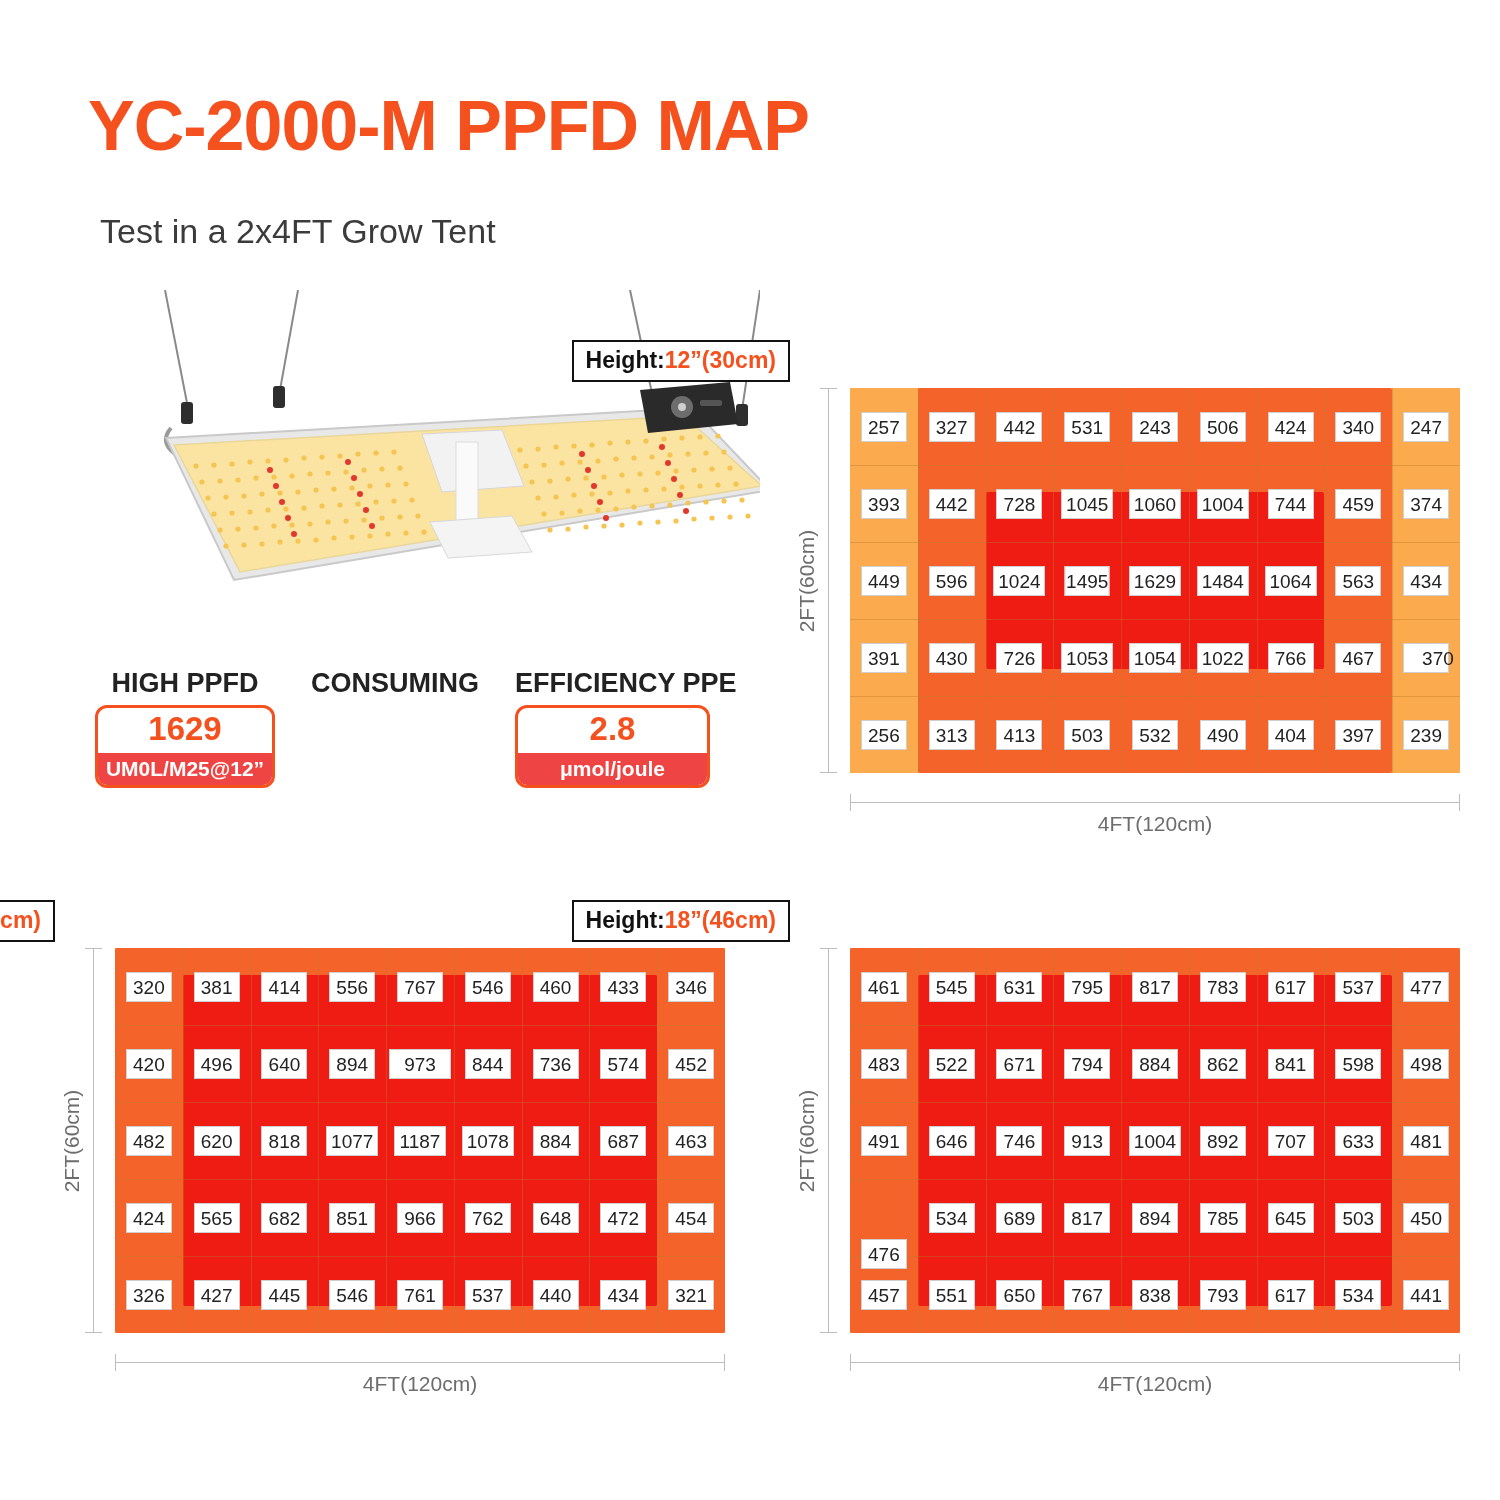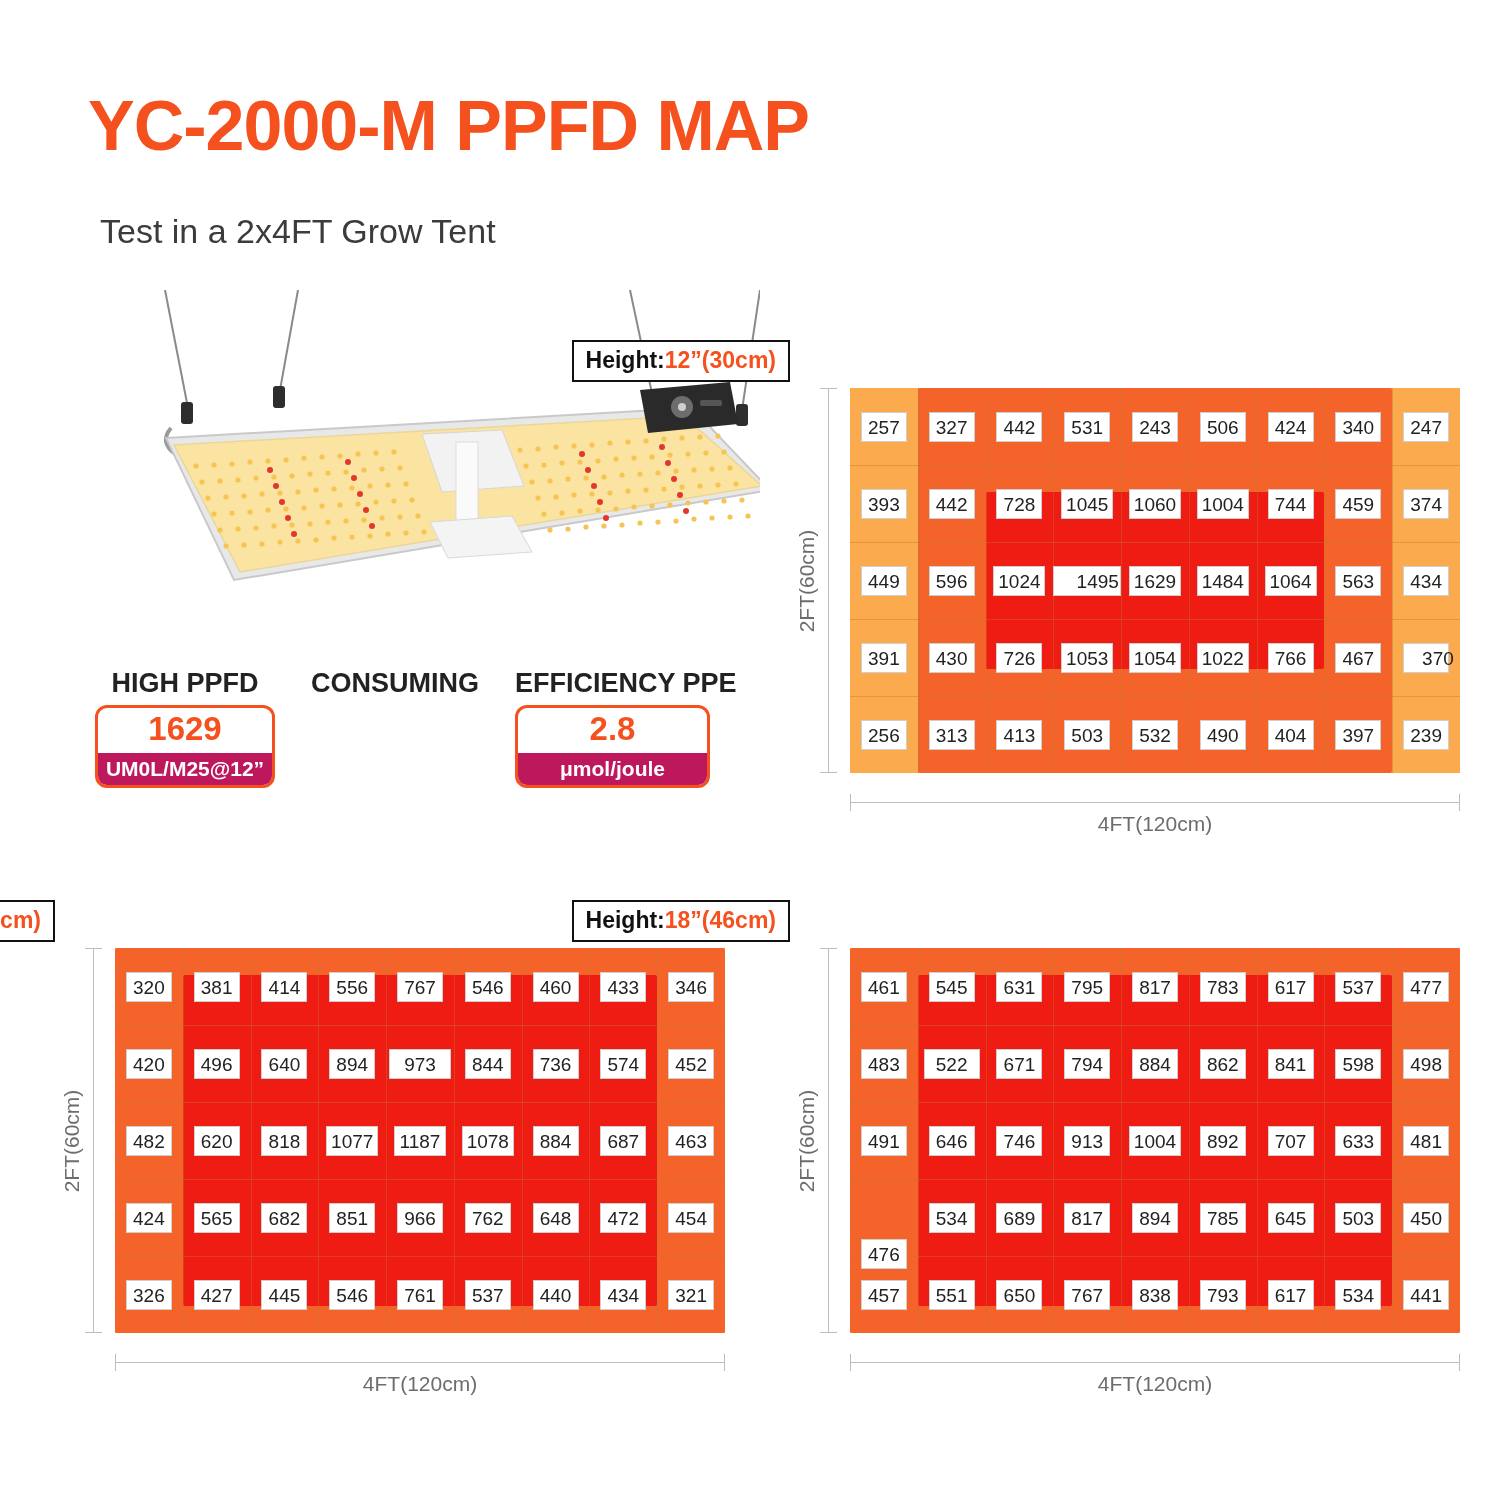--- a/index.html
+++ b/index.html
@@ -63,21 +63,21 @@
     background: #fff;
   }
   .spec-big {
     font-size: 33px;
     font-weight: bold;
     color: #f4511e;
     padding: 4px 0 6px;
     line-height: 1.05;
   }
   .spec-sub {
-    background: #be185d;
+    background: #ef4444;
     color: #fff;
     font-size: 21px;
     font-weight: bold;
     padding: 4px 0 5px;
     line-height: 1.1;
   }
   .spec.wide { width: 195px; }
 
   
   .map-block { position: absolute; }
@@ -450,21 +450,21 @@
       <div class="cell" style="left: 169.444px; top: 115.5px; width: 46px;">728</div>
       <div class="cell" style="left: 237.222px; top: 115.5px; width: 52px;">1045</div>
       <div class="cell" style="left: 305px; top: 115.5px; width: 52px;">1060</div>
       <div class="cell" style="left: 372.778px; top: 115.5px; width: 52px;">1004</div>
       <div class="cell" style="left: 440.556px; top: 115.5px; width: 46px;">744</div>
       <div class="cell" style="left: 508.333px; top: 115.5px; width: 46px;">459</div>
       <div class="cell" style="left: 576.111px; top: 115.5px; width: 46px;">374</div>
       <div class="cell" style="left: 33.8889px; top: 192.5px; width: 46px;">449</div>
       <div class="cell" style="left: 101.667px; top: 192.5px; width: 46px;">596</div>
       <div class="cell" style="left: 169.444px; top: 192.5px; width: 52px;">1024</div>
-      <div class="cell" style="left: 237.222px; top: 192.5px; width: 68px; padding-left: 21px;">1495</div>
+      <div class="cell" style="left: 237.222px; top: 192.5px; width: 45px;">1495</div>
       <div class="cell" style="left: 305px; top: 192.5px; width: 52px;">1629</div>
       <div class="cell" style="left: 372.778px; top: 192.5px; width: 52px;">1484</div>
       <div class="cell" style="left: 440.556px; top: 192.5px; width: 52px;">1064</div>
       <div class="cell" style="left: 508.333px; top: 192.5px; width: 46px;">563</div>
       <div class="cell" style="left: 576.111px; top: 192.5px; width: 46px;">434</div>
       <div class="cell" style="left: 33.8889px; top: 269.5px; width: 46px;">391</div>
       <div class="cell" style="left: 101.667px; top: 269.5px; width: 46px;">430</div>
       <div class="cell" style="left: 169.444px; top: 269.5px; width: 46px;">726</div>
       <div class="cell" style="left: 237.222px; top: 269.5px; width: 52px;">1053</div>
       <div class="cell" style="left: 305px; top: 269.5px; width: 52px;">1054</div>
@@ -585,21 +585,21 @@
       <div class="cell" style="left: 33.8889px; top: 38.5px; width: 46px;">461</div>
       <div class="cell" style="left: 101.667px; top: 38.5px; width: 46px;">545</div>
       <div class="cell" style="left: 169.444px; top: 38.5px; width: 46px;">631</div>
       <div class="cell" style="left: 237.222px; top: 38.5px; width: 46px;">795</div>
       <div class="cell" style="left: 305px; top: 38.5px; width: 46px;">817</div>
       <div class="cell" style="left: 372.778px; top: 38.5px; width: 46px;">783</div>
       <div class="cell" style="left: 440.556px; top: 38.5px; width: 46px;">617</div>
       <div class="cell" style="left: 508.333px; top: 38.5px; width: 46px;">537</div>
       <div class="cell" style="left: 576.111px; top: 38.5px; width: 46px;">477</div>
       <div class="cell" style="left: 33.8889px; top: 115.5px; width: 46px;">483</div>
-      <div class="cell" style="left: 101.667px; top: 115.5px; width: 56px;">522</div>
+      <div class="cell" style="left: 101.667px; top: 115.5px; width: 46px;">522</div>
       <div class="cell" style="left: 169.444px; top: 115.5px; width: 46px;">671</div>
       <div class="cell" style="left: 237.222px; top: 115.5px; width: 46px;">794</div>
       <div class="cell" style="left: 305px; top: 115.5px; width: 46px;">884</div>
       <div class="cell" style="left: 372.778px; top: 115.5px; width: 46px;">862</div>
       <div class="cell" style="left: 440.556px; top: 115.5px; width: 46px;">841</div>
       <div class="cell" style="left: 508.333px; top: 115.5px; width: 46px;">598</div>
       <div class="cell" style="left: 576.111px; top: 115.5px; width: 46px;">498</div>
       <div class="cell" style="left: 33.8889px; top: 192.5px; width: 46px;">491</div>
       <div class="cell" style="left: 101.667px; top: 192.5px; width: 46px;">646</div>
       <div class="cell" style="left: 169.444px; top: 192.5px; width: 46px;">746</div>

